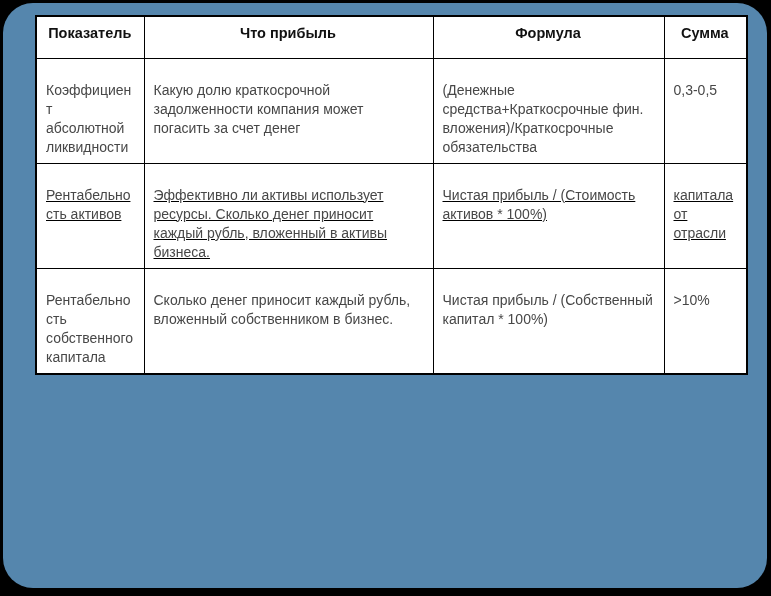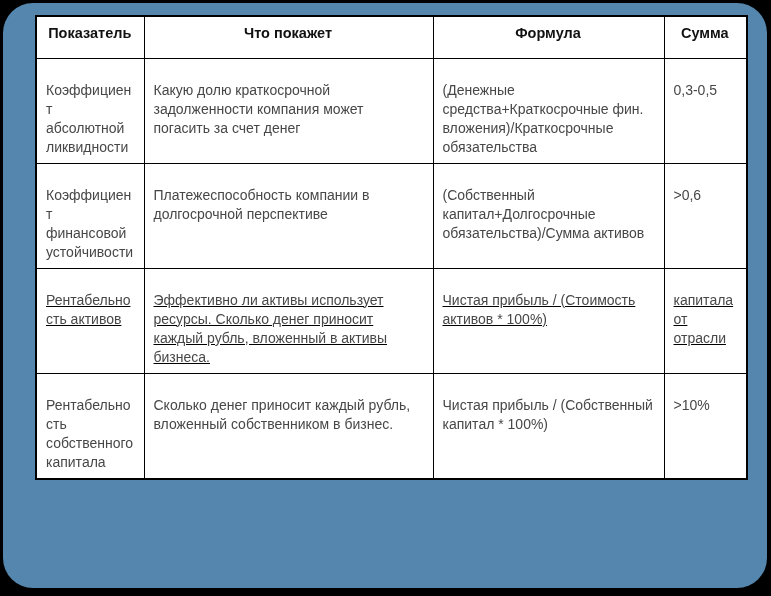--- a/index.html
+++ b/index.html
@@ -71,37 +71,31 @@
 <table class="fin-table">
   <colgroup>
     <col class="col-indicator">
     <col class="col-shows">
     <col class="col-formula">
     <col class="col-norm">
   </colgroup>
   <thead>
     <tr class="row-header">
       <th>Показатель</th>
-      <th>Что покажет</th>
+      <th>Что прибыль</th>
       <th>Формула</th>
       <th>Сумма</th>
     </tr>
   </thead>
   <tbody>
     <tr class="row-2">
       <td>Коэффициент абсолютной ликвидности</td>
       <td>Какую долю краткосрочной задолженности компания может погасить за счет денег</td>
       <td>(Денежные средства+Краткосрочные фин. вложения)/Краткосрочные обязательства</td>
       <td>0,3-0,5</td>
-    </tr>
-    <tr class="row-3">
-      <td>Коэффициент финансовой устойчивости</td>
-      <td>Платежеспособность компании в долгосрочной перспективе</td>
-      <td>(Собственный капитал+Долгосрочные обязательства)/Сумма активов</td>
-      <td>&gt;0,6</td>
     </tr>
     <tr class="row-5">
       <td>Рентабельность активов</td>
       <td>Эффективно ли активы использует ресурсы. Сколько денег приносит каждый рубль, вложенный в активы бизнеса.</td>
       <td>Чистая прибыль / (Стоимость активов * 100%)</td>
       <td>капитала от отрасли</td>
     </tr>
     <tr class="row-6">
       <td>Рентабельность собственного капитала</td>
       <td>Сколько денег приносит каждый рубль, вложенный собственником в бизнес.</td>

